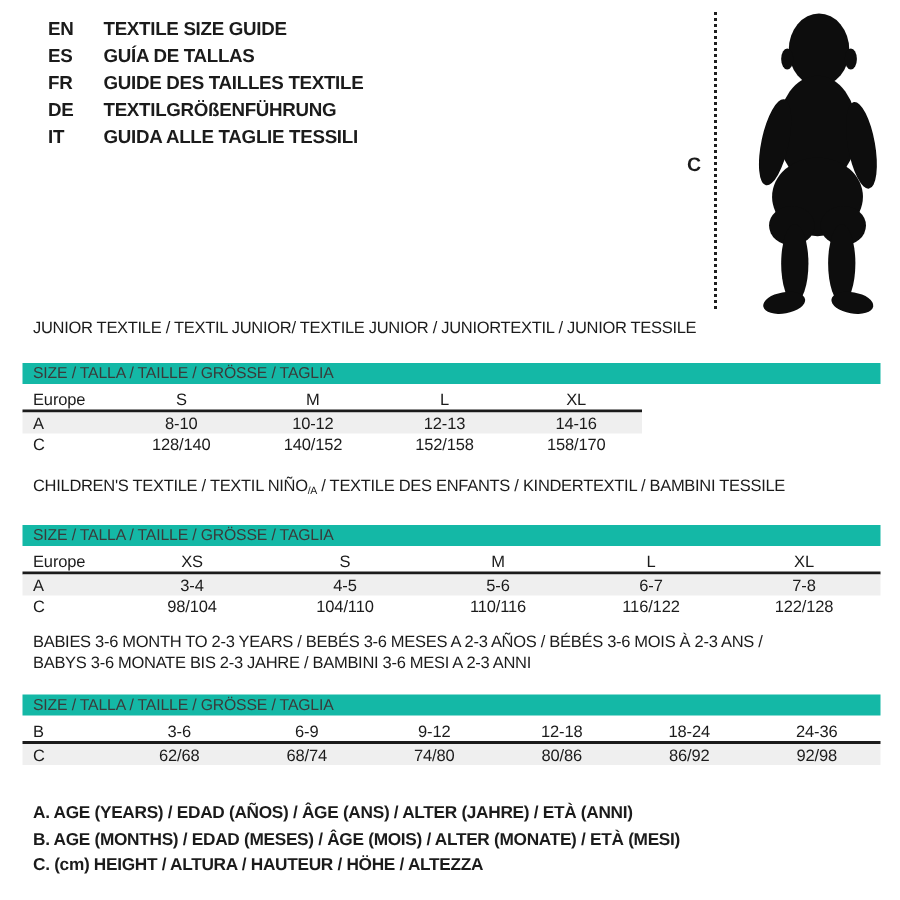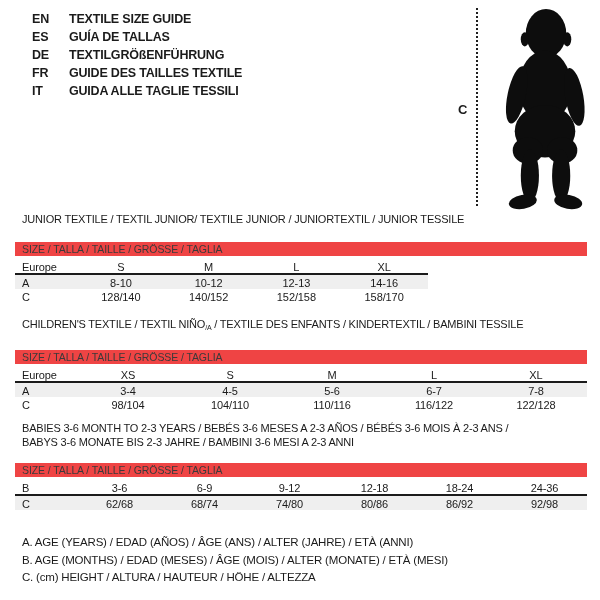--- a/index.html
+++ b/index.html
@@ -28,58 +28,58 @@
   .sec-children { top:317px; }
   .sec-babies   { top:421px; }
   .sec-junior   .titles { margin-bottom:16px; }
   .sec-children .titles { margin-bottom:17px; }
   .sec-babies   .titles { margin-bottom:14px; }
 
   .sec-title { font-size:11px; font-weight:normal; line-height:14px;
                letter-spacing:-0.2px; padding-left:7px; white-space:nowrap; }
   .subscript { font-size:7px; position:relative; top:2px; }
 
-  .size-bar { height:14px; line-height:14px; background:#ef4444; color:#3a3a3a;
+  .size-bar { height:14px; line-height:14px; background:#14b8a6; color:#3a3a3a;
               font-size:10.5px; letter-spacing:-0.1px; padding-left:7px; }
 
   .tbl { width:572px; }
   .tbl.narrow { width:413px; }
   .row { display:flex; align-items:flex-end; height:14px; font-size:11px;
          letter-spacing:-0.1px; }
   .row.first { height:17px; border-bottom:2px solid #1b1b1b; }
   .row.shaded { background:#efefef; }
   .row-label { flex:0 0 62px; padding-left:7px; box-sizing:border-box; }
   .cell { flex:1; text-align:center; }
 
   
   .footnotes { position:absolute; left:22px; top:534px; }
-  .footnote { font-size:11.5px; font-weight:normal; line-height:17.5px;
+  .footnote { font-size:11.5px; font-weight:bold; line-height:17.5px;
               letter-spacing:-0.2px; white-space:nowrap; }
 </style>
 </head>
 <body>
 
 <div class="page">
 
   <div class="lang-block">
       <div class="lang-row">
         <span class="lang-code">EN</span>
         <span>TEXTILE SIZE GUIDE</span>
       </div>
       <div class="lang-row">
         <span class="lang-code">ES</span>
         <span>GUÍA DE TALLAS</span>
       </div>
       <div class="lang-row">
+        <span class="lang-code">FR</span>
+        <span>GUIDE DES TAILLES TEXTILE</span>
+      </div>
+      <div class="lang-row">
         <span class="lang-code">DE</span>
         <span>TEXTILGRÖßENFÜHRUNG</span>
-      </div>
-      <div class="lang-row">
-        <span class="lang-code">FR</span>
-        <span>GUIDE DES TAILLES TEXTILE</span>
       </div>
       <div class="lang-row">
         <span class="lang-code">IT</span>
         <span>GUIDA ALLE TAGLIE TESSILI</span>
       </div>
     </div>
 
   <div class="figure-block">
     <span class="measure-label">C</span>
     <div class="measure-line"></div>

